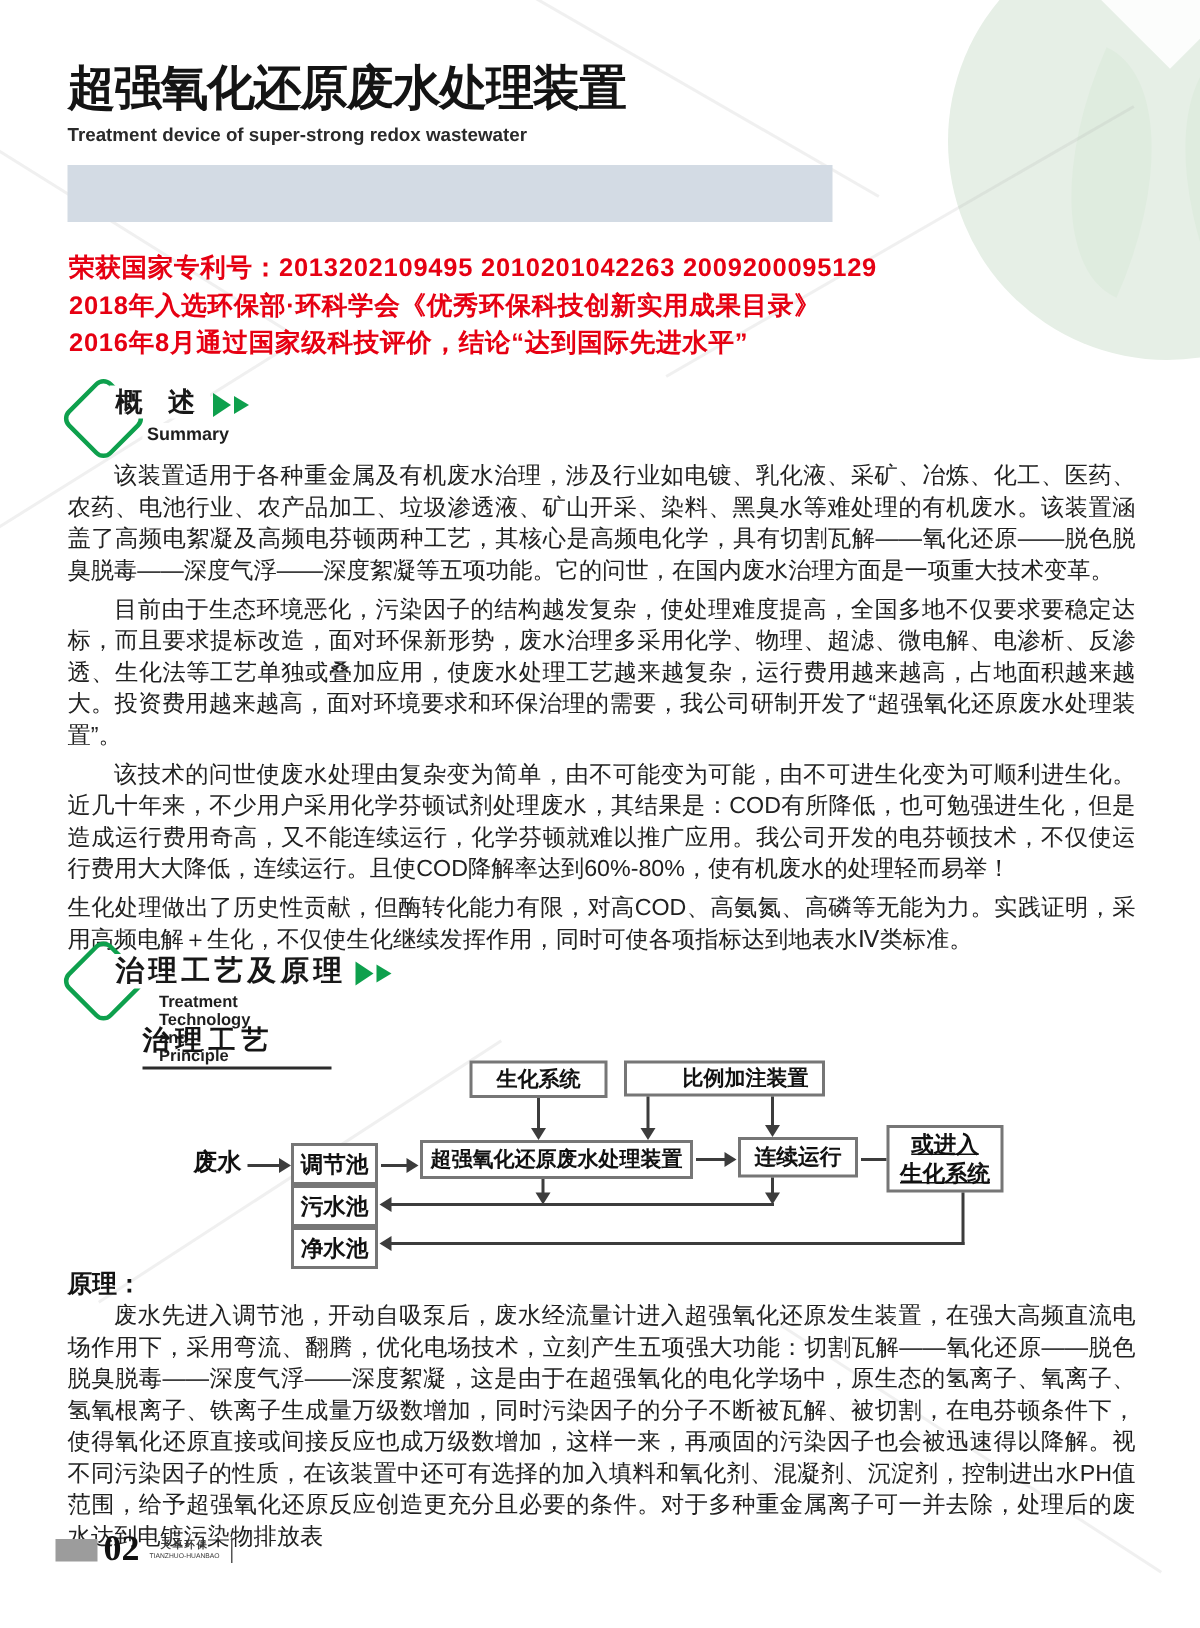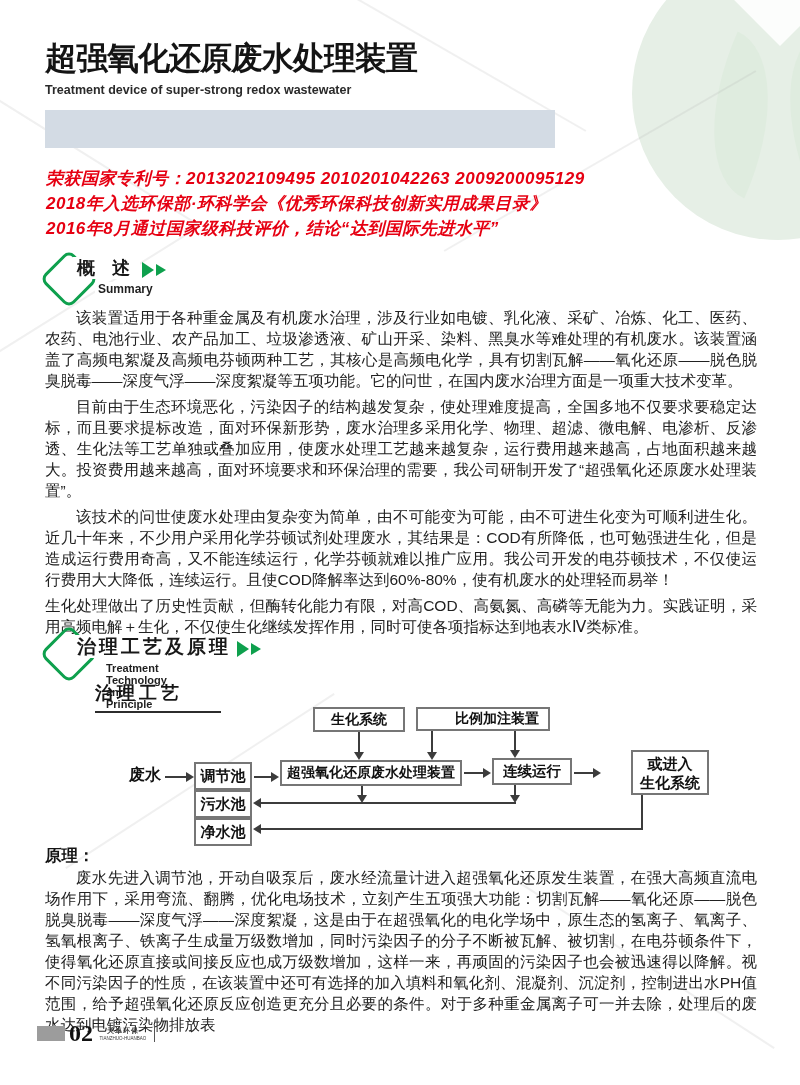--- a/index.html
+++ b/index.html
@@ -14,21 +14,21 @@
   .leaf-l{left:72px;top:92px;background:#dfecdf;border-radius:0 100% 0 100%;transform:rotate(24deg);}
   .leaf-r{left:148px;top:92px;background:#dfecdf;border-radius:100% 0 100% 0;transform:rotate(-24deg);}
   .wm-line{position:absolute;height:2px;background:rgba(170,170,170,.18);}
   
   .hd{position:absolute;left:45px;top:40px;width:710px;}
   .hd-title{margin:0;font-size:32px;line-height:36px;font-weight:900;letter-spacing:-1px;color:#141414;}
   .hd-sub{margin-top:7px;font-size:12.5px;font-weight:bold;color:#2a2a2a;}
   .hd-banner{margin-top:13px;width:510px;height:38px;background:#d3dbe4;}
   
   .awards{position:absolute;left:46px;top:166px;width:720px;color:#e60012;font-weight:bold;
-    font-size:17px;line-height:25px;letter-spacing:.5px;font-style:italic;}
+    font-size:17px;line-height:25px;letter-spacing:.5px;}
   
   .sec{position:absolute;left:45px;height:60px;}
   .sec-diamond{position:absolute;left:3px;top:8px;width:36px;height:36px;border:3px solid #0ea04d;border-radius:8px;transform:rotate(45deg);background:transparent;}
   .sec-row{position:absolute;white-space:nowrap;}
   .sec-title{background:#fff;padding:1px 4px;font-weight:bold;color:#181818;}
   .tri{display:inline-block;width:0;height:0;border-style:solid;vertical-align:middle;margin-left:2px;}
   .tri-a{border-width:8px 0 8px 12px;border-color:transparent transparent transparent #0ea04d;}
   .tri-b{border-width:6px 0 6px 10px;border-color:transparent transparent transparent #0ea04d;}
   .sec-sub{position:absolute;background:#fff;padding:0 3px;font-weight:bold;color:#1f1f1f;}
   
@@ -163,21 +163,21 @@
     <div class="arr arr-d" style="left:465px;top:43px;"></div>
 
     <div class="hline" style="left:419px;top:65px;width:20px;"></div>
     <div class="arr arr-r" style="left:438px;top:61px;"></div>
     <div class="dbox" style="left:447px;top:51px;width:80px;height:27px;font-size:14.5px;">
         <span>连续运行</span>
       </div>
 
     <div class="hline" style="left:529px;top:65px;width:20px;"></div>
     <div class="arr arr-r" style="left:548px;top:61px;"></div>
-    <div class="dbox" style="left:586px;top:43px;width:78px;height:45px;font-size:15px;line-height:19px;">
+    <div class="dbox" style="left:546px;top:43px;width:78px;height:45px;font-size:15px;line-height:19px;text-decoration:underline;">
       <span>或进入</span>
       <span>生化系统</span>
     </div>
 
     <div class="vline" style="left:316px;top:79px;height:10px;"></div>
     <div class="arr arr-d" style="left:312px;top:88px;"></div>
 
     <div class="vline" style="left:469px;top:78px;height:11px;"></div>
     <div class="arr arr-d" style="left:465px;top:88px;"></div>
 

